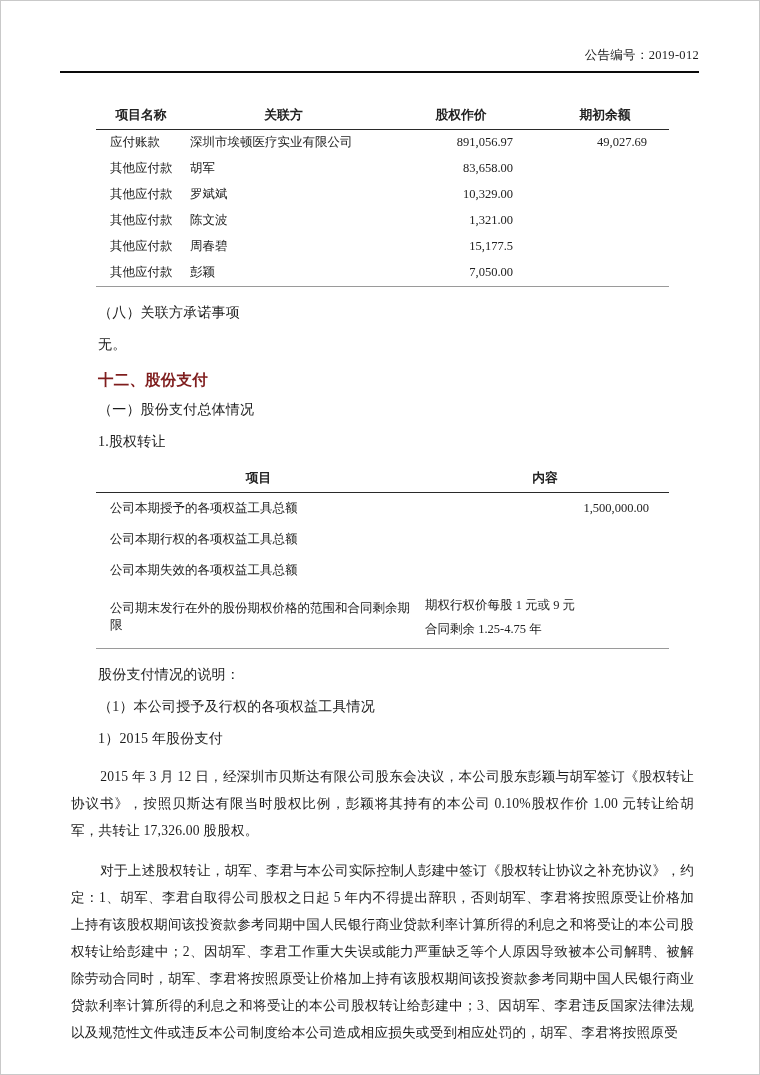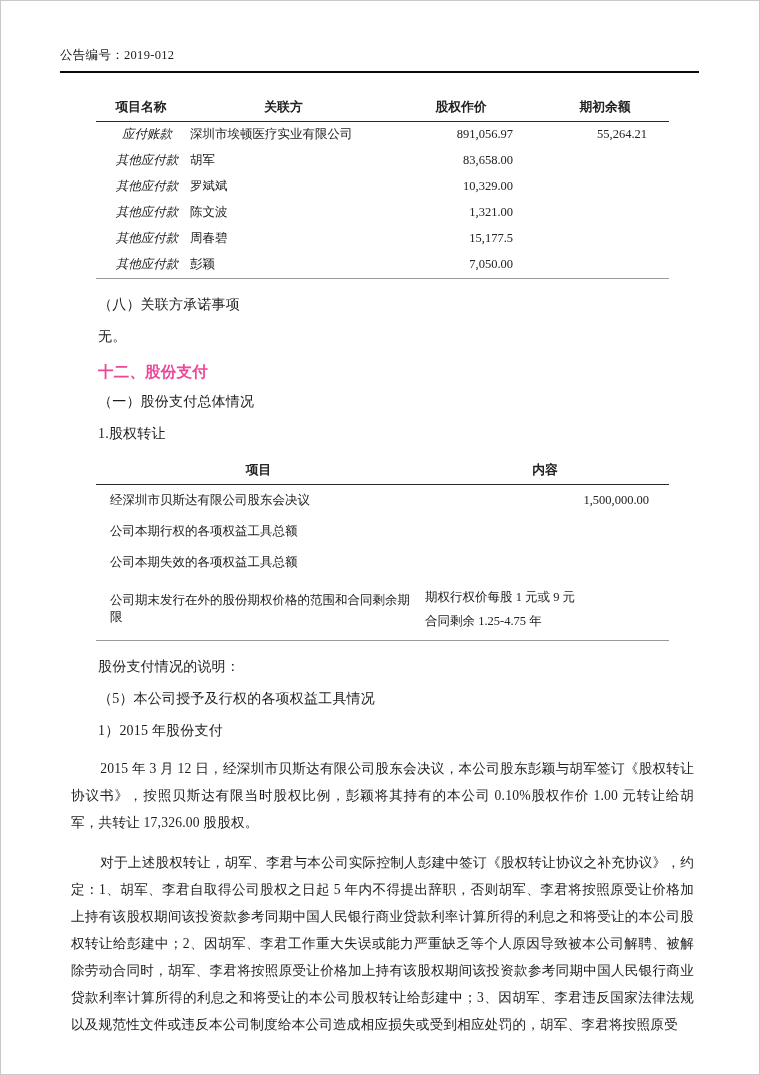--- a/index.html
+++ b/index.html
@@ -8,62 +8,62 @@
     width:760px; height:1075px;
     border:1px solid #c9c9c9;
     font-family:"Liberation Serif","DejaVu Serif",serif;
     color:#1c1c1c;
     overflow:hidden;
   }
   .page { padding:46px 60px 0 59px; }
 
   
   .doc-header {
-    text-align:left;
+    text-align:right;
     font-size:12.5px;
     letter-spacing:0.3px;
     padding-bottom:7px;
     border-bottom:2px solid #0a0a0a;
   }
 
   
   table { border-collapse:collapse; table-layout:fixed; }
   .tbl { margin-left:36px; width:573px; font-size:12.5px; color:#222; }
   .tbl th {
     font-weight:bold; text-align:center;
     padding:6px 2px 5px;
     border-bottom:1.5px solid #2a2a2a;
     font-size:12.8px;
   }
   .tbl td { padding:4px 2px 5px; vertical-align:middle; }
   .tbl { border-bottom:1px solid #9a9a9a; }
 
-  .tbl1 { margin-top:20px; }
+  .tbl1 { margin-top:28px; }
   .tbl1 col.c1 { width:90px; } .tbl1 col.c2 { width:195px; }
   .tbl1 col.c3 { width:160px; } .tbl1 col.c4 { width:128px; }
-  .tbl1 td.item  { text-align:center; padding-left:14px;font-style:italic; }
+  .tbl1 td.item  { text-align:left; padding-left:14px; }
   .tbl1 td.party { text-align:left; padding-left:4px; }
   .tbl1 td.num1  { text-align:right; padding-right:28px; }
   .tbl1 td.num2  { text-align:right; padding-right:22px; }
 
   .tbl2 { margin-top:13px; }
   .tbl2 col.c1 { width:325px; } .tbl2 col.c2 { width:248px; }
   .tbl2 td { padding:7px 2px; }
   .tbl2 td.item { text-align:left; padding-left:14px; }
   .tbl2 td.val-right { text-align:right; padding-right:20px; }
   .tbl2 td.val-left  { text-align:left; padding-left:4px; }
   .tbl2 .cell-line { display:block; line-height:24px; }
 
   
   .sec { margin-left:38px; font-size:14px; letter-spacing:0.2px; }
   .mt-lg { margin-top:17px; }
   .mt-md { margin-top:14px; }
   .sec-h12 {
     font-family:"Liberation Sans","DejaVu Sans",sans-serif;
-    font-weight:bold; font-size:15.5px; color:#ec4899;
+    font-weight:bold; font-size:15.5px; color:#7f1d1d;
     margin-top:16px; margin-bottom:2px;
   }
 
   
   .para {
     margin-left:11px; width:623px;
     font-size:13.6px; line-height:27px;
     text-align:justify; text-indent:2.15em;
     letter-spacing:0.2px;
     margin-top:13px;
@@ -90,21 +90,21 @@
         <th>关联方</th>
         <th>股权作价</th>
         <th>期初余额</th>
       </tr>
     </thead>
     <tbody>
       <tr>
         <td class="item">应付账款</td>
         <td class="party">深圳市埃顿医疗实业有限公司</td>
         <td class="num1">891,056.97</td>
-        <td class="num2">55,264.21</td>
+        <td class="num2">49,027.69</td>
       </tr>
       <tr>
         <td class="item">其他应付款</td>
         <td class="party">胡军</td>
         <td class="num1">83,658.00</td>
         <td class="num2"></td>
       </tr>
       <tr>
         <td class="item">其他应付款</td>
         <td class="party">罗斌斌</td>
@@ -145,21 +145,21 @@
         <col class="c2">
       </colgroup>
     <thead>
       <tr>
         <th>项目</th>
         <th>内容</th>
       </tr>
     </thead>
     <tbody>
       <tr>
-        <td class="item">经深圳市贝斯达有限公司股东会决议</td>
+        <td class="item">公司本期授予的各项权益工具总额</td>
         <td class="val-right">1,500,000.00</td>
       </tr>
       <tr>
         <td class="item">公司本期行权的各项权益工具总额</td>
         <td class="val-right"></td>
       </tr>
       <tr>
         <td class="item">公司本期失效的各项权益工具总额</td>
         <td class="val-right"></td>
       </tr>
@@ -167,19 +167,19 @@
         <td class="item">公司期末发行在外的股份期权价格的范围和合同剩余期限</td>
         <td class="val-left">
           <span class="cell-line">期权行权价每股 1 元或 9 元</span>
           <span class="cell-line">合同剩余 1.25-4.75 年</span>
         </td>
       </tr>
     </tbody>
   </table>
 
   <div class="sec mt-lg">股份支付情况的说明：</div>
-  <div class="sec mt-md">（5）本公司授予及行权的各项权益工具情况</div>
+  <div class="sec mt-md">（1）本公司授予及行权的各项权益工具情况</div>
   <div class="sec mt-md">1）2015 年股份支付</div>
 
   <p class="para para-first">2015 年 3 月 12 日，经深圳市贝斯达有限公司股东会决议，本公司股东彭颖与胡军签订《股权转让协议书》，按照贝斯达有限当时股权比例，彭颖将其持有的本公司 0.10%股权作价 1.00 元转让给胡军，共转让 17,326.00 股股权。</p>
   <p class="para">对于上述股权转让，胡军、李君与本公司实际控制人彭建中签订《股权转让协议之补充协议》，约定：1、胡军、李君自取得公司股权之日起 5 年内不得提出辞职，否则胡军、李君将按照原受让价格加上持有该股权期间该投资款参考同期中国人民银行商业贷款利率计算所得的利息之和将受让的本公司股权转让给彭建中；2、因胡军、李君工作重大失误或能力严重缺乏等个人原因导致被本公司解聘、被解除劳动合同时，胡军、李君将按照原受让价格加上持有该股权期间该投资款参考同期中国人民银行商业贷款利率计算所得的利息之和将受让的本公司股权转让给彭建中；3、因胡军、李君违反国家法律法规以及规范性文件或违反本公司制度给本公司造成相应损失或受到相应处罚的，胡军、李君将按照原受</p>
 
 </div>
 
 </body></html>

